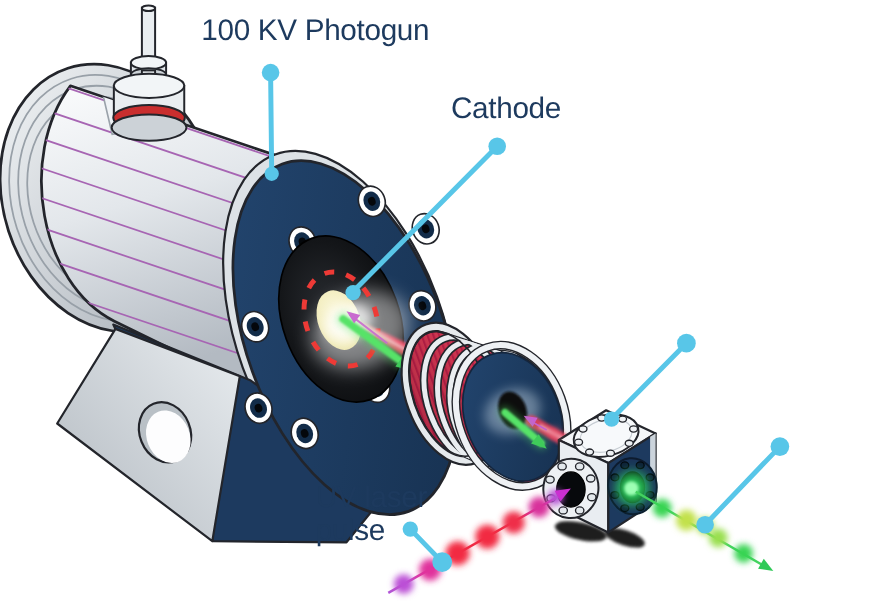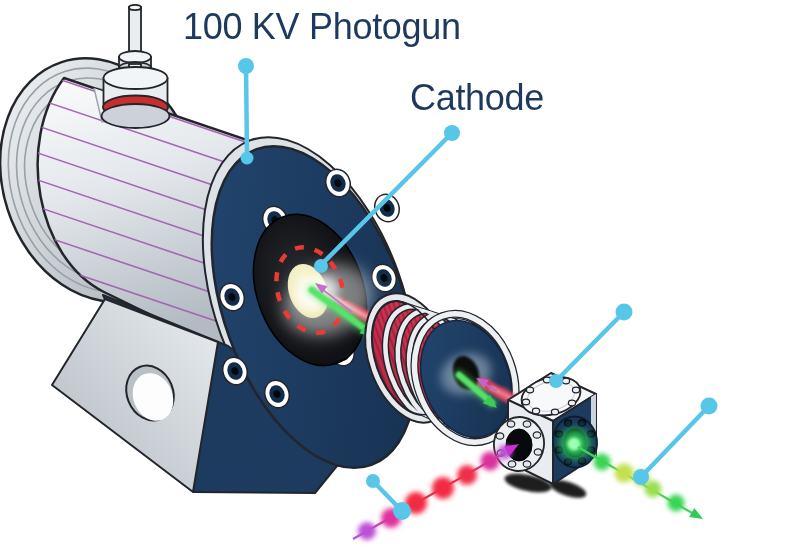--- a/index.html
+++ b/index.html
@@ -1,19 +1,19 @@
 <!DOCTYPE html>
 <html><head>
 <meta charset="utf-8">
 <style>
   html,body{margin:0;padding:0;background:#ffffff;}
   #stage{position:relative;width:800px;height:548px;background:#ffffff;overflow:hidden;
          font-family:"Liberation Sans","DejaVu Sans",sans-serif;}
   #stage svg{position:absolute;left:0;top:0;}
-  .lbl{position:absolute;color:#1d3a5e;font-size:36px;line-height:30px;letter-spacing:-0.3px;
+  .lbl{position:absolute;color:#1d3a5e;font-size:27px;line-height:30px;letter-spacing:-0.3px;
        white-space:nowrap;}
   .lbl.wrap{white-space:normal;width:132px;}
 </style>
 </head>
 <body>
 
 <div id="stage">
 <svg width="800" height="548" viewBox="0 0 800 548">
   <defs>
     <linearGradient id="bodyGrad" x1="0" y1="0" x2="0.25" y2="1">
@@ -320,13 +320,14 @@
     <g>
       <line x1="373" y1="481" x2="402" y2="511"></line>
       <circle cx="373" cy="481" r="7" fill="#58c6e8" stroke="none"></circle>
       <circle cx="402" cy="511" r="9" fill="#58c6e8" stroke="none"></circle>
     </g>
   </g>
 </svg>
 
   <div class="lbl" style="left:183px;top:12px;">100 KV Photogun</div>
   <div class="lbl" style="left:410px;top:83px;">Cathode</div>
+  <div class="lbl wrap" style="left:287px;top:437px;">UV laser pulse</div>
 </div>
 
 </body></html>

